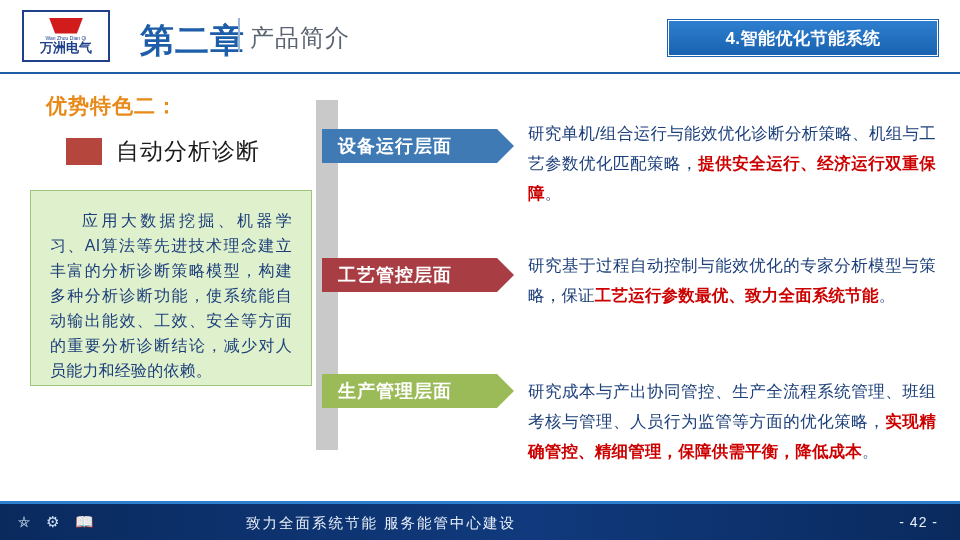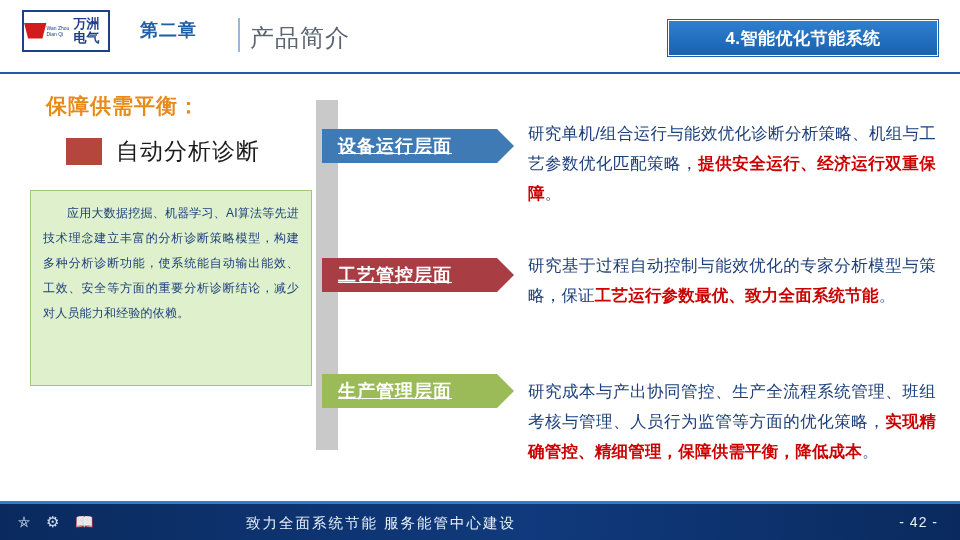--- a/index.html
+++ b/index.html
@@ -28,25 +28,25 @@
     left: 0; top: 0;
     width: 960px;
     height: 72px;
     background: #ffffff;
     border-bottom: 2px solid #1e5ea8;
   }
   .logo-box {
     position: absolute;
     left: 22px; top: 10px;
     width: 88px;
-    height: 42px;
+    height: 52px;
     background: #ffffff;
     border: 2px solid #1e3f8a;
     display: flex;
-    flex-direction: row;
+    flex-direction: column;
     align-items: center;
     justify-content: center;
     box-sizing: border-box;
   }
   .logo-mark {
     width: 34px;
     height: 16px;
     background: #d21b1b;
     clip-path: polygon(0 0, 100% 0, 82% 100%, 18% 100%);
     position: relative;
@@ -60,21 +60,21 @@
     line-height: 14px;
   }
   .logo-en {
     font-size: 5px;
     color: #1e3f8a;
     line-height: 6px;
   }
   .chapter {
     position: absolute;
     left: 140px; top: 18px;
-    font-size: 18px;
+    font-size: 34px;
     font-weight: bold;
     color: #1e5ea8;
     letter-spacing: 1px;
   }
   .chapter-div {
     position: absolute;
     left: 238px; top: 18px;
     width: 2px;
     height: 34px;
     background: #9ab7d8;
@@ -137,22 +137,22 @@
     position: absolute;
     left: 30px; top: 190px;
     width: 282px;
     height: 196px;
     background: #dff0cd;
     border: 1px solid #9fc77a;
     box-sizing: border-box;
     padding: 10px 12px 8px 12px;
   }
   .green-box p {
-    margin: 0;
-    font-size: 12px;
+    margin: 7px;
+    font-size: 16px;
     line-height: 25px;
     color: #1c3f7a;
     text-align: justify;
     text-indent: 2em;
     letter-spacing: 0.2px;
   }
 
   
   .vbar {
     position: absolute;
@@ -168,21 +168,20 @@
     height: 34px;
     display: flex;
     align-items: center;
     padding-left: 16px;
     box-sizing: border-box;
     color: #ffffff;
     font-size: 18px;
     font-weight: bold;
     letter-spacing: 1px;
     clip-path: polygon(0 0, calc(100% - 17px) 0, 100% 50%, calc(100% - 17px) 100%, 0 100%);
-    text-decoration: underline;
   }
   .layer-1 { left: 322px; top: 129px; width: 192px; background: #3f7ab5; }
   .layer-2 { left: 322px; top: 258px; width: 192px; background: #a83d43; }
   .layer-3 { left: 322px; top: 374px; width: 192px; background: #9bbb59; }
 
   
   .para {
     position: absolute;
     left: 528px;
     width: 408px;
@@ -257,21 +256,21 @@
       <div class="logo-cn">万洲电气</div>
     </div>
     <div class="chapter">第二章</div>
     <div class="chapter-div"></div>
     <div class="chapter-sub">产品简介</div>
     <div class="section-tag">
       <span>4.智能优化节能系统</span>
     </div>
   </div>
 
-  <div class="adv-title">保障供需平衡：</div>
+  <div class="adv-title">优势特色二：</div>
 
   <div class="feature-row">
     <div class="feature-bullet"></div>
     <div class="feature-text">自动分析诊断</div>
   </div>
 
   <div class="green-box">
     <p>应用大数据挖掘、机器学习、AI算法等先进技术理念建立丰富的分析诊断策略模型，构建多种分析诊断功能，使系统能自动输出能效、工效、安全等方面的重要分析诊断结论，减少对人员能力和经验的依赖。</p>
   </div>
 

